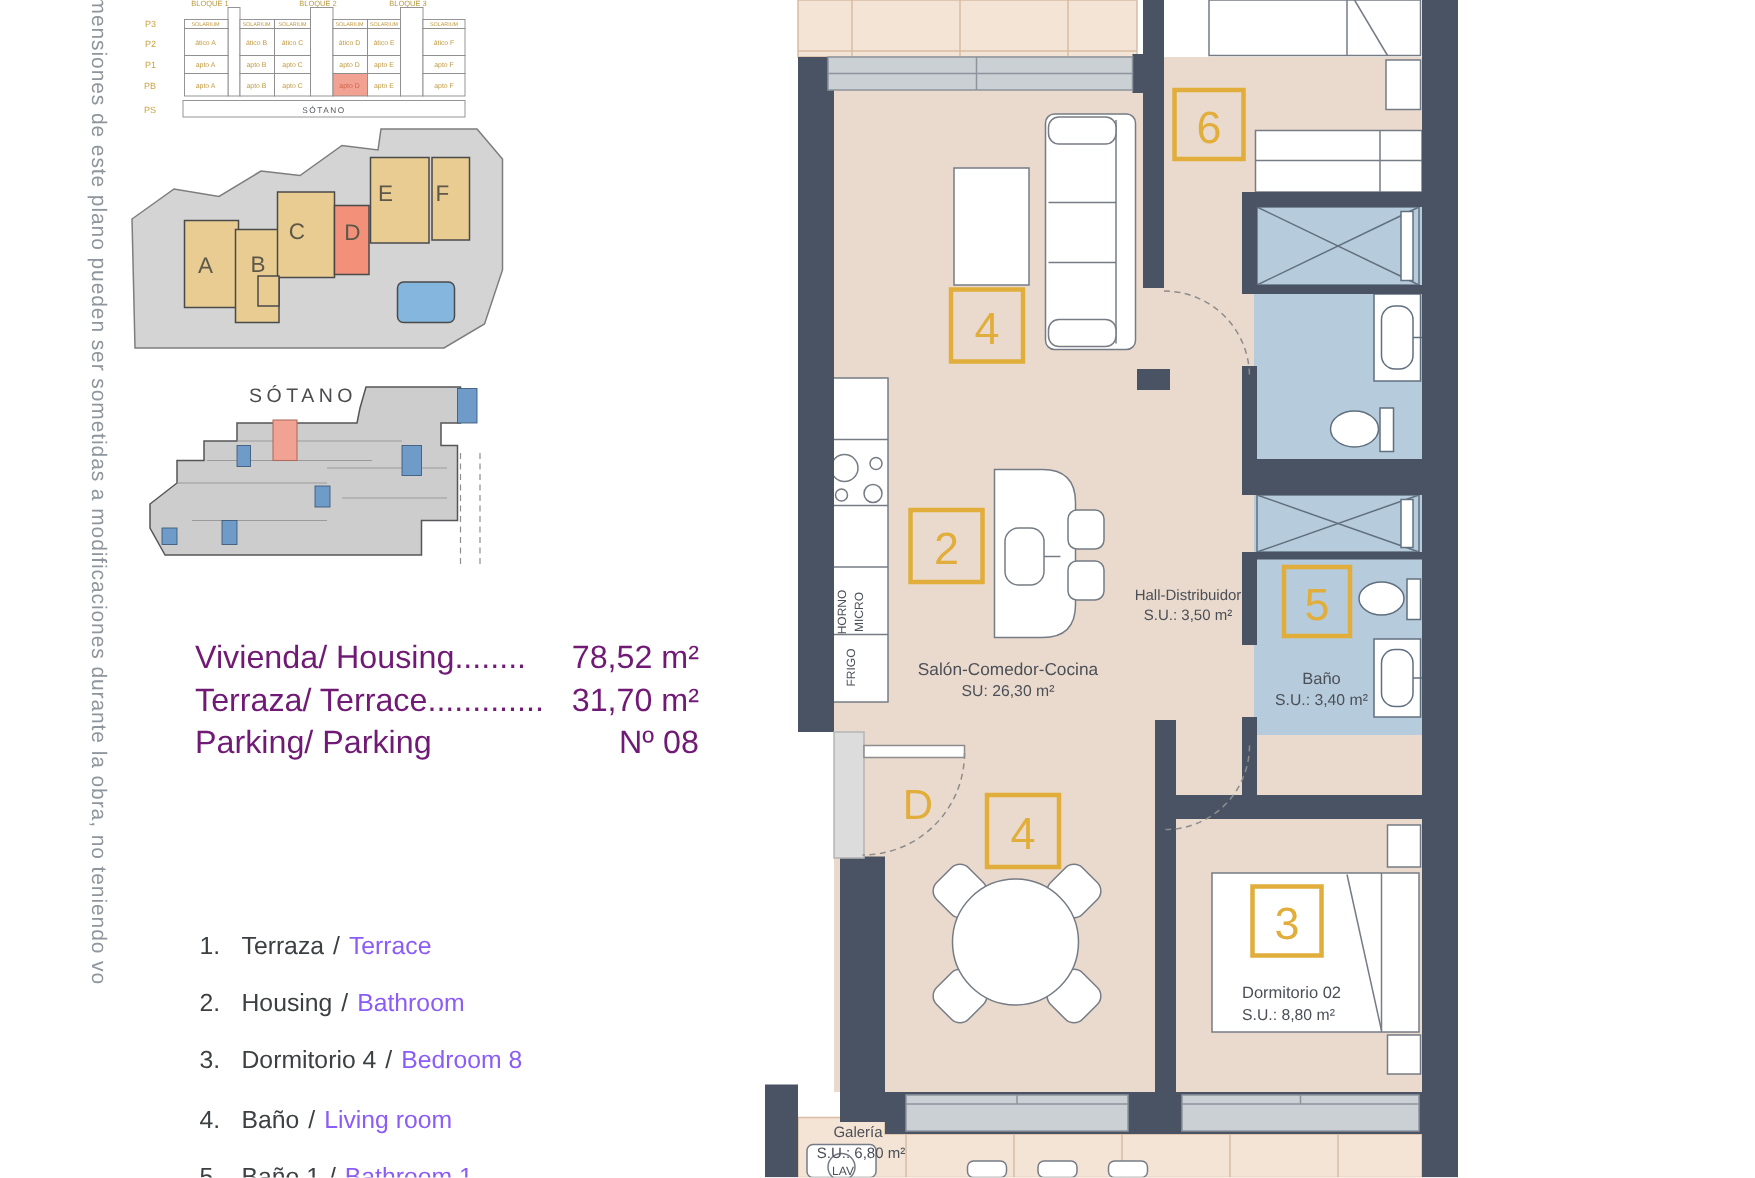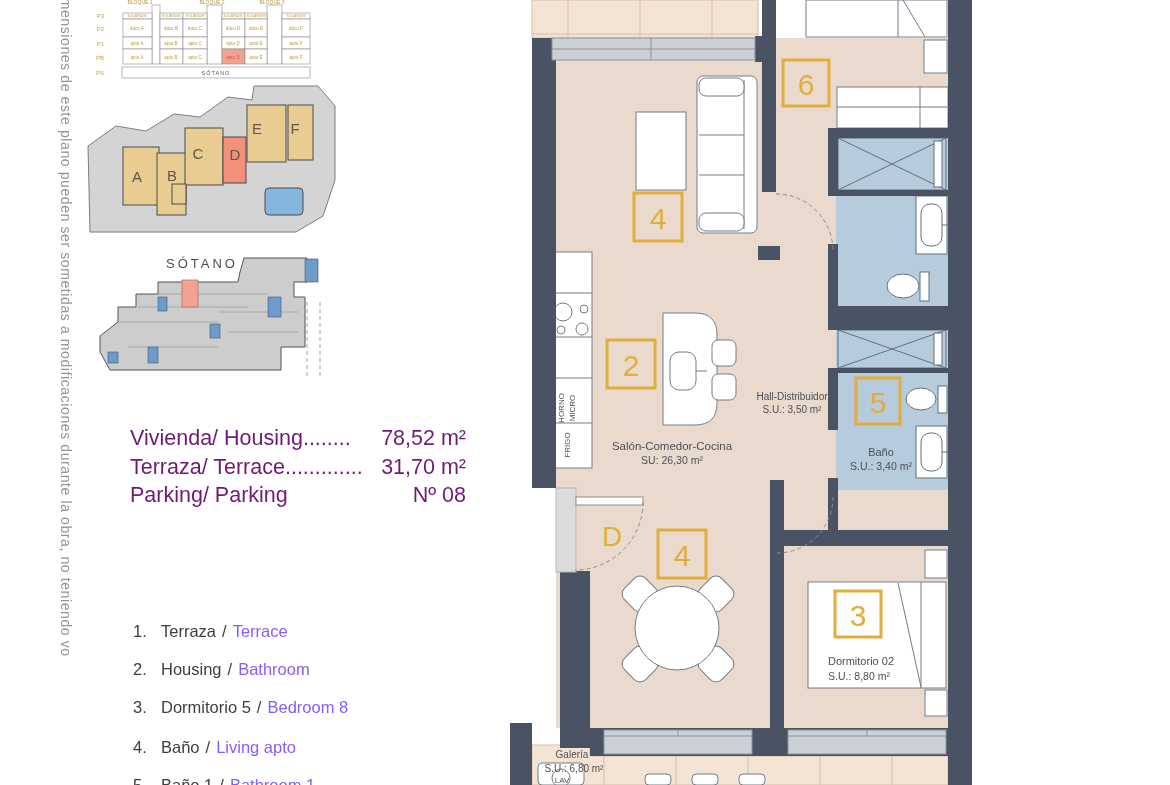--- a/index.html
+++ b/index.html
@@ -193,29 +193,29 @@
       <span class="gold">Terrace</span>
     </div>
     <div class="legend-item" style="top:48px;">
       <span class="num">2.</span>
       <span>Housing</span>
       <span>/</span>
       <span class="gold">Bathroom</span>
     </div>
     <div class="legend-item" style="top:86px;">
       <span class="num">3.</span>
-      <span>Dormitorio 5</span>
+      <span>Dormitorio 4</span>
       <span>/</span>
       <span class="gold">Bedroom 8</span>
     </div>
     <div class="legend-item" style="top:126px;">
       <span class="num">4.</span>
       <span>Baño</span>
       <span>/</span>
-      <span class="gold">Living apto</span>
+      <span class="gold">Living room</span>
     </div>
     <div class="legend-item" style="top:164px;">
       <span class="num">5.</span>
       <span>Baño 1</span>
       <span>/</span>
       <span class="gold">Bathroom 1</span>
     </div>
   </div>
 
   <svg class="abs" style="left:490px;top:0;" width="520" height="785" viewBox="490 0 520 785">

